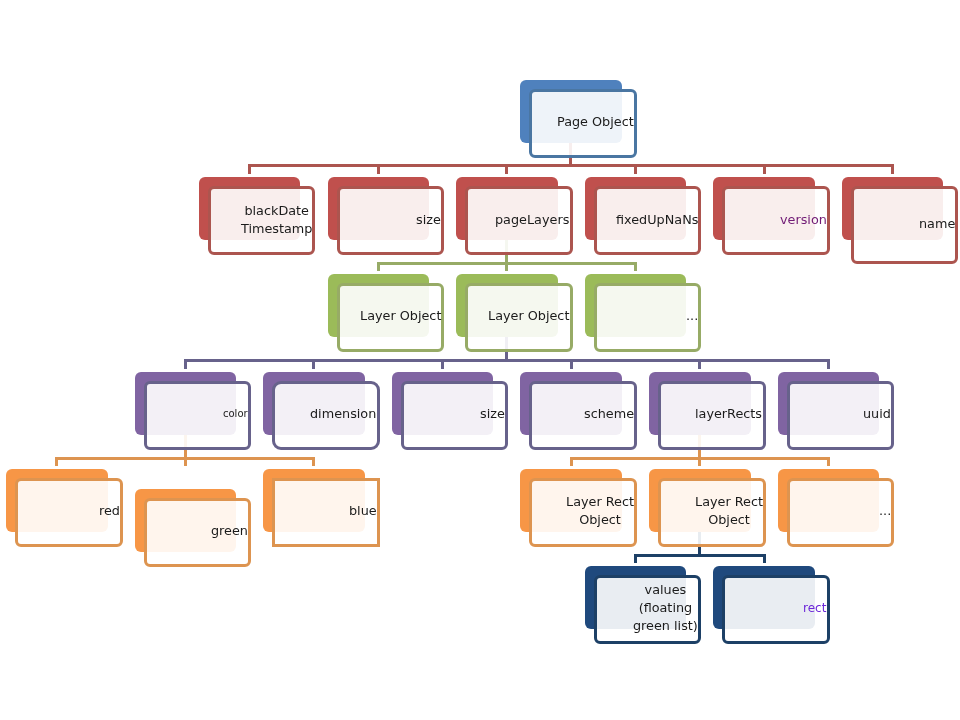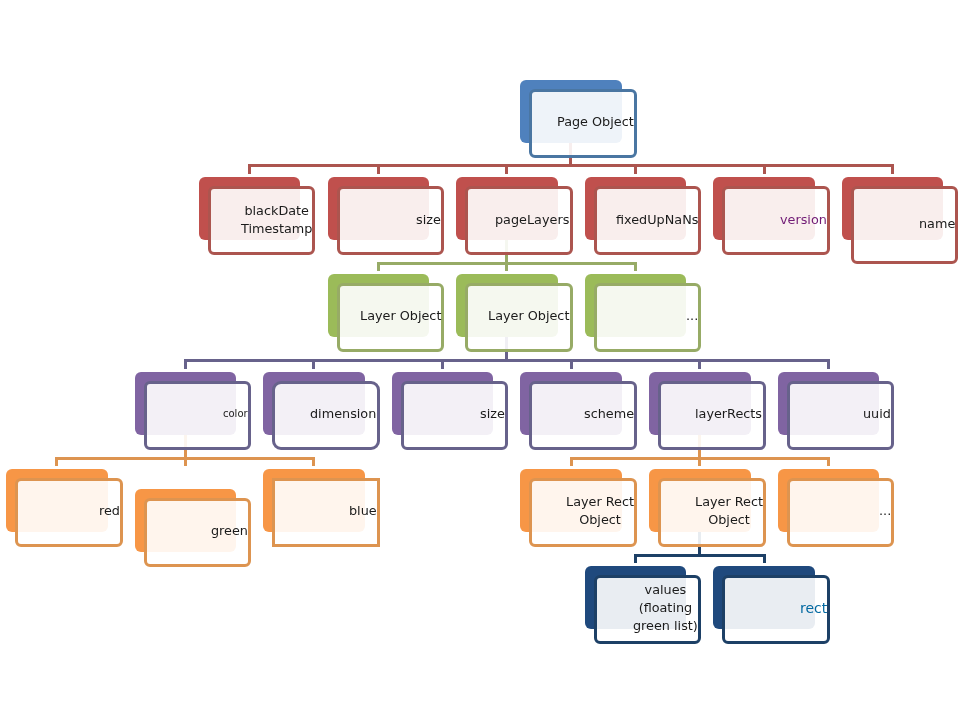--- a/index.html
+++ b/index.html
@@ -208,17 +208,17 @@
       </div>
       <div class="node" style="left: 584.7px; top: 566.2px; width: 116.5px; height: 77.5px;">
         <div class="back" style="width: 101.5px; height: 63px; background: rgb(31, 73, 125); border-radius: 6px;"></div>
         <div class="front" style="left: 9px; top: 9px; width: 107.5px; height: 68.5px; background: rgba(255, 255, 255, 0.9); border: 3px solid rgb(29, 64, 102); border-radius: 6px;">
           <span class="lbl" style="font-size: 12.8px; line-height: 18px; color: rgb(27, 27, 27);"><span>values</span><br><span>(floating</span><br><span>green list)</span></span>
         </div>
       </div>
       <div class="node" style="left: 713.3px; top: 566.2px; width: 116.5px; height: 77.5px;">
         <div class="back" style="width: 101.5px; height: 63px; background: rgb(31, 73, 125); border-radius: 6px;"></div>
         <div class="front" style="left: 9px; top: 9px; width: 107.5px; height: 68.5px; background: rgba(255, 255, 255, 0.9); border: 3px solid rgb(29, 64, 102); border-radius: 6px;">
-          <span class="lbl" style="font-size: 14px; line-height: 18px; color: #0369a1;"><span>rect</span></span>
+          <span class="lbl" style="font-size: 12px; line-height: 18px; color: #6d28d9;"><span>rect</span></span>
         </div>
       </div>
     </div>
 </div>
 
 </body></html>

